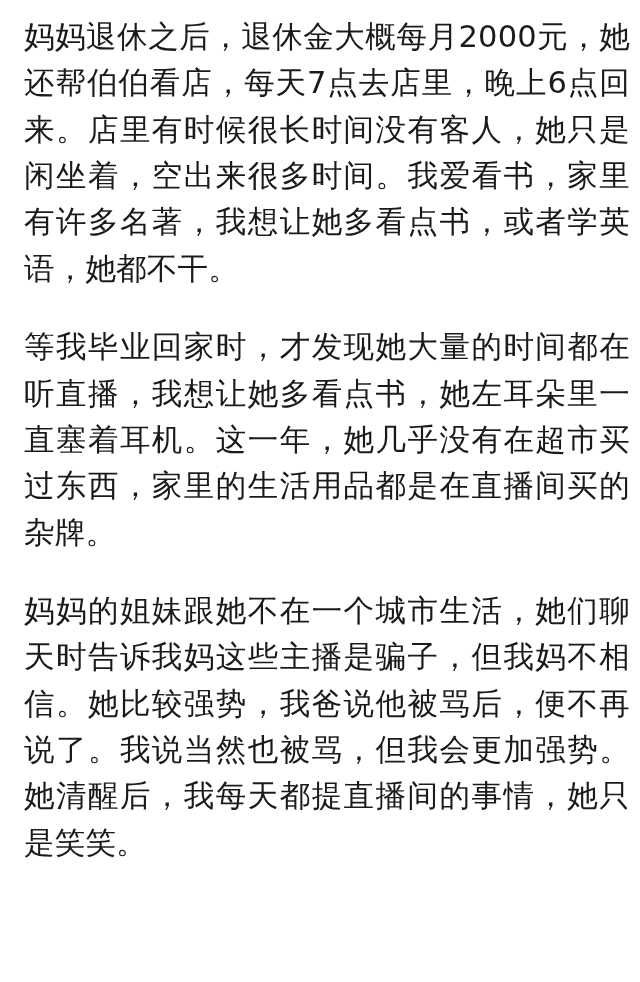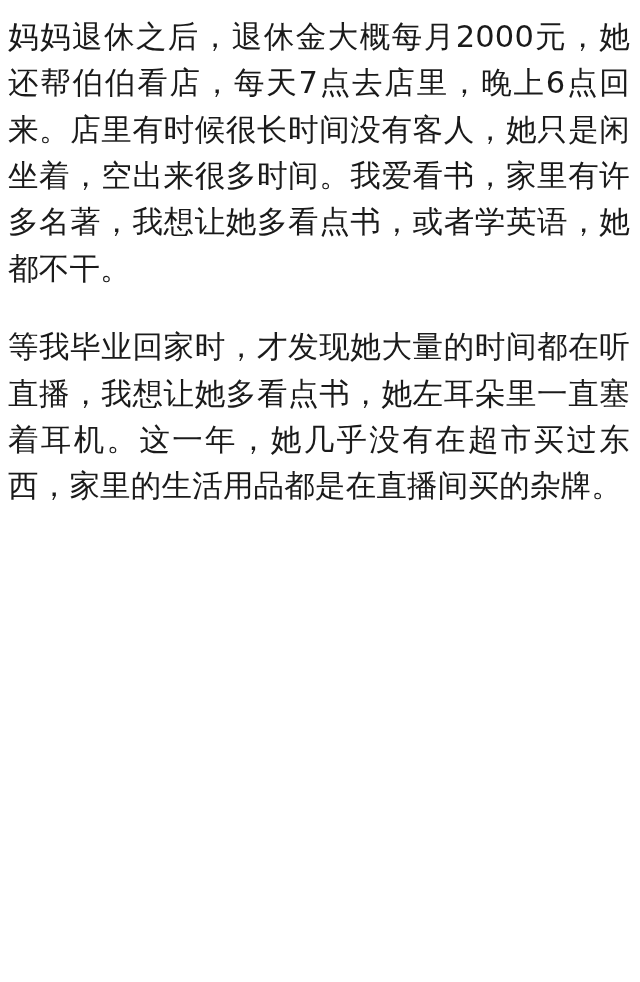--- a/index.html
+++ b/index.html
@@ -10,21 +10,21 @@
   body {
     width: 640px;
     height: 982px;
     overflow: hidden;
     font-family: "DejaVu Sans", "Liberation Sans", sans-serif;
   }
   #article {
     box-sizing: border-box;
     width: 640px;
     height: 982px;
-    padding: 14px 10px 0 8px;
+    padding: 14px 10px 0 24px;
     background: #ffffff;
   }
   .para {
     margin: 0 0 1.05em 0;
     color: #1a1a1a;
     font-size: 30.5px;
     line-height: 1.52;
     letter-spacing: 0.2px;
     text-align: justify;
     text-justify: inter-character;
@@ -34,13 +34,14 @@
   .para:last-child {
     margin-bottom: 0;
   }
 </style>
 </head>
 <body>
 
 <article id="article">
   <p class="para">妈妈退休之后，退休金大概每月2000元，她还帮伯伯看店，每天7点去店里，晚上6点回来。店里有时候很长时间没有客人，她只是闲坐着，空出来很多时间。我爱看书，家里有许多名著，我想让她多看点书，或者学英语，她都不干。</p>
   <p class="para">等我毕业回家时，才发现她大量的时间都在听直播，我想让她多看点书，她左耳朵里一直塞着耳机。这一年，她几乎没有在超市买过东西，家里的生活用品都是在直播间买的杂牌。</p>
+  <p class="para">妈妈的姐妹跟她不在一个城市生活，她们聊天时告诉我妈这些主播是骗子，但我妈不相信。她比较强势，我爸说他被骂后，便不再说了。我说当然也被骂，但我会更加强势。她清醒后，我每天都提直播间的事情，她只是笑笑。</p>
 </article>
 
 </body></html>

